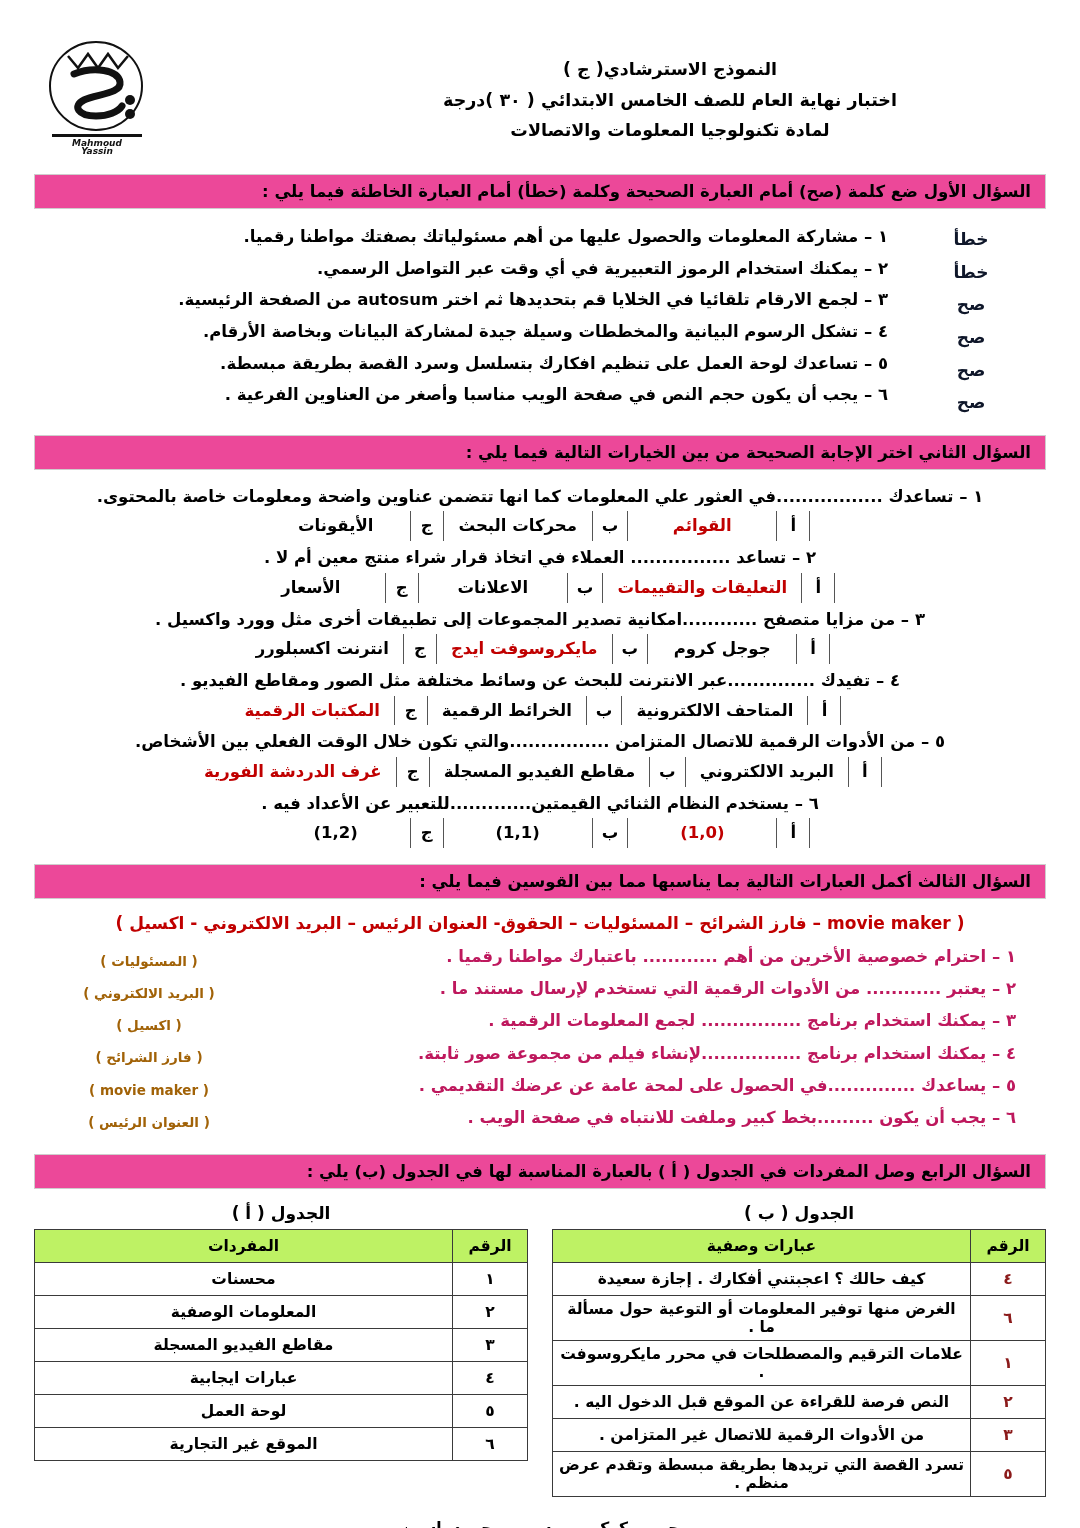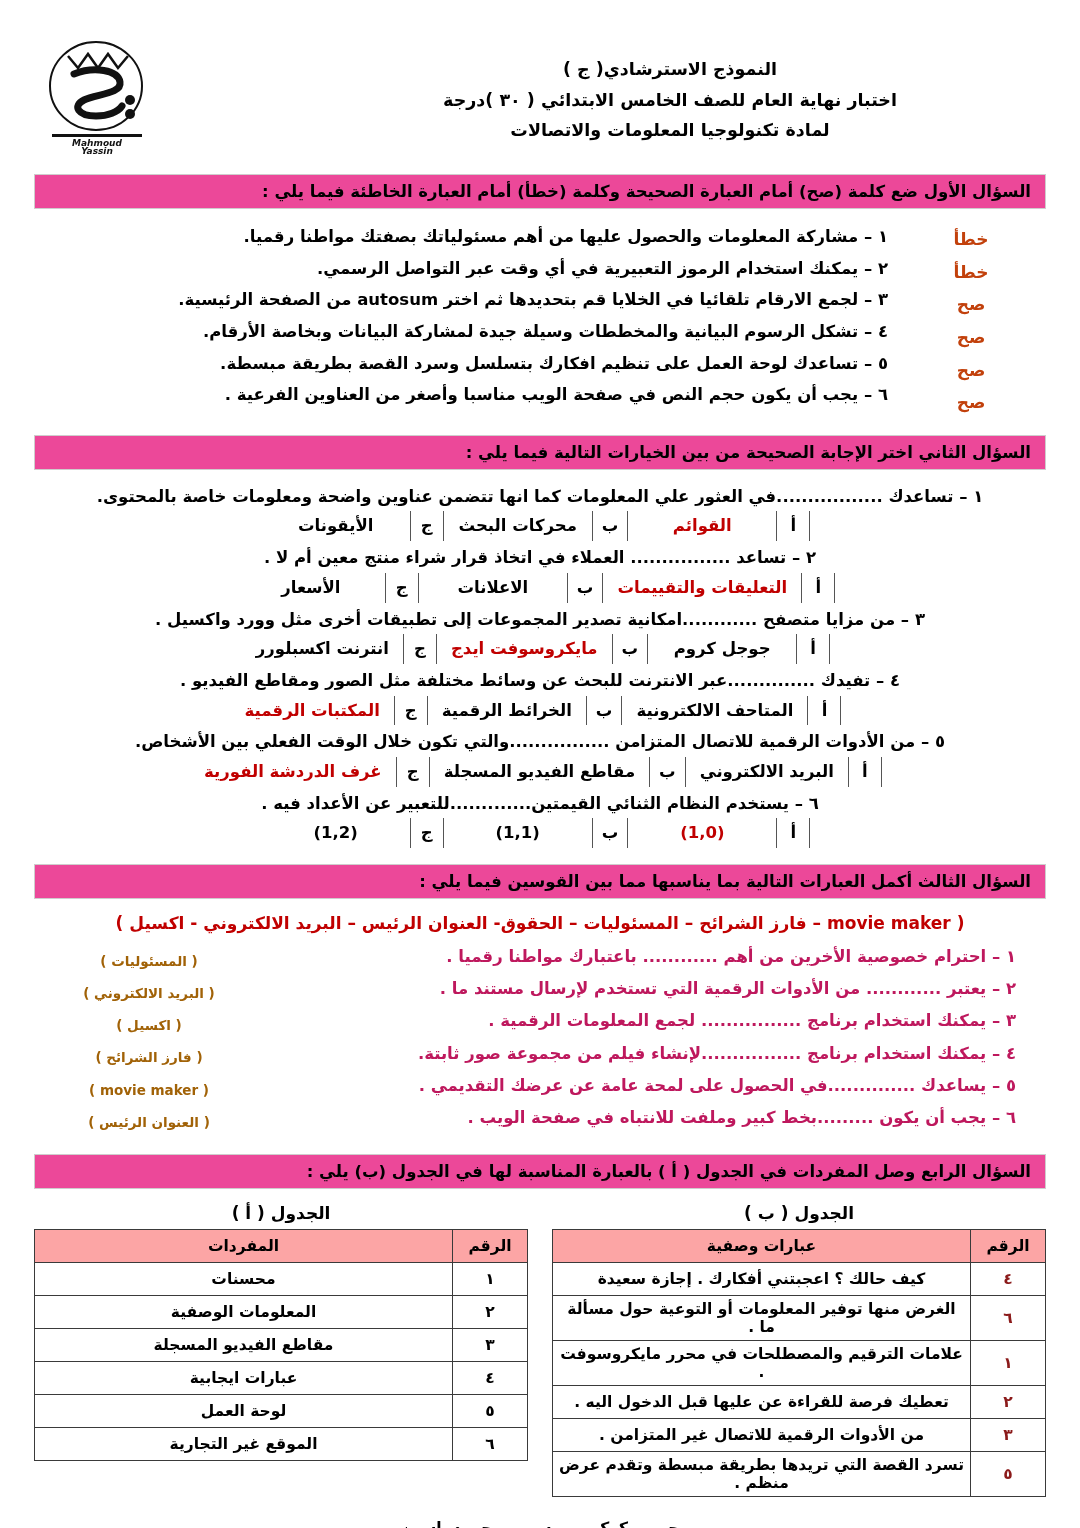--- a/index.html
+++ b/index.html
@@ -75,21 +75,21 @@
   }
   .q1-answers {
     width: 150px;
     flex: 0 0 150px;
     text-align: center;
     padding-top: 2px;
   }
   .q1-answers div {
     font-size: 17px;
     font-weight: bold;
-    color: #c2410c;
+    color: #0f172a;
     line-height: 1.92;
   }
   .q1-items {
     flex: 1 1 auto;
     text-align: right;
     padding-right: 8px;
   }
   .q1-items div {
     font-size: 16.5px;
     font-weight: bold;
@@ -202,21 +202,21 @@
   }
   table th, table td {
     border: 1px solid #3a3a3a;
     font-size: 15.5px;
     font-weight: bold;
     padding: 4px 6px;
     text-align: center;
     color: #000;
     height: 24px;
   }
-  table th { background: #fca5a5; }
+  table th { background: #bef264; }
   .col-num { width: 62px; }
   .tbl-b td.desc { text-align: center; }
   .num-red { color: #8b1a1a; }
 
   .footer {
     text-align: center;
     font-size: 15.5px;
     font-weight: bold;
     padding: 22px 0 10px 0;
     color: #000;
@@ -419,21 +419,21 @@
         <tr>
           <td class="num-red">٦</td>
           <td class="desc">الغرض منها توفير المعلومات أو التوعية حول مسألة ما .</td>
         </tr>
         <tr>
           <td class="num-red">١</td>
           <td class="desc">علامات الترقيم والمصطلحات في محرر مايكروسوفت .</td>
         </tr>
         <tr>
           <td class="num-red">٢</td>
-          <td class="desc">تعطيك فرصة للقراءة عن عليها قبل الدخول اليه .</td>
+          <td class="desc">النص فرصة للقراءة عن الموقع قبل الدخول اليه .</td>
         </tr>
         <tr>
           <td class="num-red">٣</td>
           <td class="desc">من الأدوات الرقمية للاتصال غير المتزامن .</td>
         </tr>
         <tr>
           <td class="num-red">٥</td>
           <td class="desc">تسرد القصة التي تريدها بطريقة مبسطة وتقدم عرض منظم .</td>
         </tr>
       </tbody>

